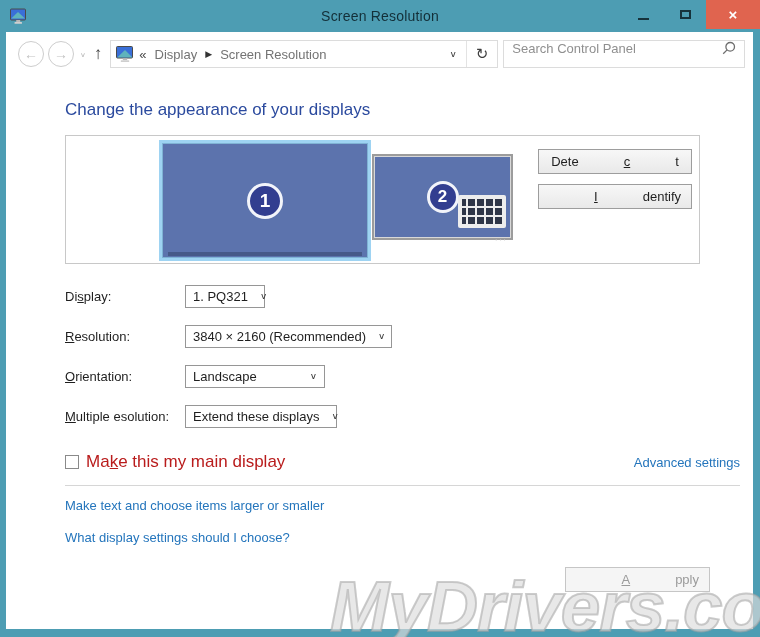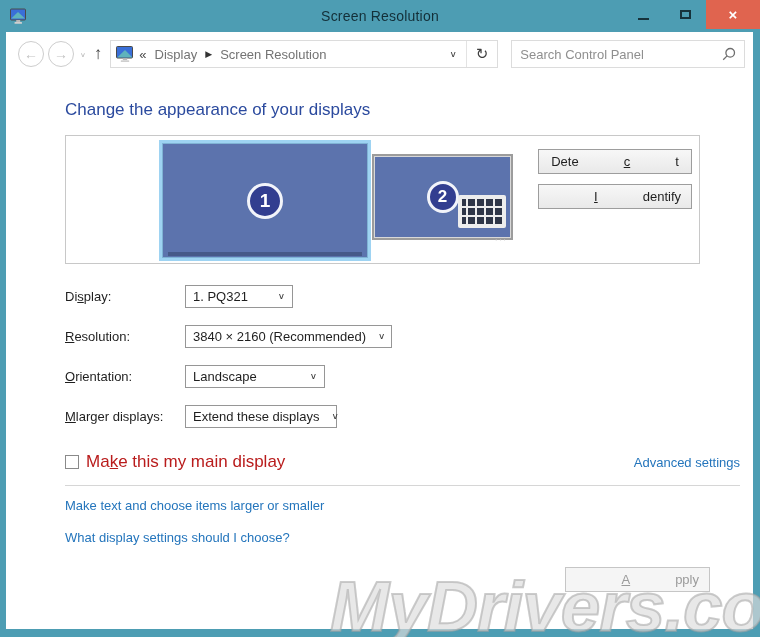--- a/index.html
+++ b/index.html
@@ -51,22 +51,22 @@
   }
   .crumb-icon { width:18px; height:18px; margin-right:5px; }
   .crumb-chevrons { color:#4a4a4a; font-size:13px; margin-right:6px; }
   .crumb-item { font-size:13px; color:#737373; padding:0 2px; cursor:default; }
   .crumb-sep { color:#333; font-size:9px; margin:0 6px; }
   .crumb-spacer { flex:1; }
   .crumb-v { color:#444; font-size:10px; transform:scaleY(.85); padding:0 9px; }
   .crumb-refresh { border-left:1px solid #e3e3e3; height:100%; display:flex; align-items:center;
     padding:0 9px; color:#3f3f3f; font-size:15px; }
   .searchbox {
-    height:28px; border:1px solid #dcdcdc; margin-left:13px; flex:1;
-    display:flex; align-items:center; padding:0 8px; background:#fff;
+    height:28px; border:1px solid #dcdcdc; margin-left:5px; flex:1;
+    display:flex; align-items:flex-start; padding:0 8px; background:#fff;
   }
   .searchbox input {
     border:none; outline:none; flex:1; font-size:13px; color:#333;
     font-family:"Liberation Sans",sans-serif;
   }
   .searchbox input::placeholder { color:#8f8f8f; }
   .mag { width:14px; height:14px; flex:0 0 auto; }
 
   
   .content { flex:1; padding:0 48px 0 59px; position:relative; }
@@ -116,21 +116,21 @@
 
   .field-row { display:flex; align-items:center; margin-top:17px; height:23px; }
   .field-row.first { margin-top:21px; }
   .field-label { width:120px; font-size:13px; color:#1f1f1f; flex:0 0 auto; }
   .combo {
     height:23px; border:1px solid #969696; background:#fff;
     display:flex; align-items:center; padding:0 7px; font-size:13px; color:#1f1f1f;
   }
   .combo .combo-value { flex:1; white-space:nowrap; }
   .combo .chev { color:#3f3f3f; font-size:10px; margin-left:12px; transform:scaleY(.85); }
-  .w-display { width:108px; } .w-resolution { width:207px; }
+  .w-display { width:80px; } .w-resolution { width:207px; }
   .w-orientation { width:140px; } .w-multiple { width:152px; }
 
   .key { text-decoration:underline; }
 
   .check-row { margin-top:24px; display:flex; align-items:center; }
   .checkbox { width:14px; height:14px; border:1px solid #8a8a8a; background:#fff; margin-right:7px; }
   .check-label { font-size:17px; color:#b91c1c; }
   .advanced { margin-left:auto; margin-right:-35px; font-size:13px; color:#2475bc; cursor:pointer; }
 
   .divider { margin-top:13px; margin-right:-35px; border:none; border-top:1px solid #d6d6d6; }
@@ -277,21 +277,21 @@
 
       <div class="field-row">
         <span class="field-label"><span></span><span class="key">O</span><span>rientation:</span></span>
         <div class="combo w-orientation">
           <span class="combo-value">Landscape</span>
           <span class="chev">∨</span>
         </div>
       </div>
 
       <div class="field-row">
-        <span class="field-label"><span></span><span class="key">M</span><span>larger displays:</span></span>
+        <span class="field-label"><span></span><span class="key">M</span><span>ultiple esolution:</span></span>
         <div class="combo w-multiple">
           <span class="combo-value">Extend these displays</span>
           <span class="chev">∨</span>
         </div>
       </div>
 
       <div class="check-row">
         <span class="checkbox"></span>
         <span class="check-label"><span>Ma</span><span class="key">k</span><span>e this my main display</span></span>
         <span class="advanced">Advanced settings</span>

